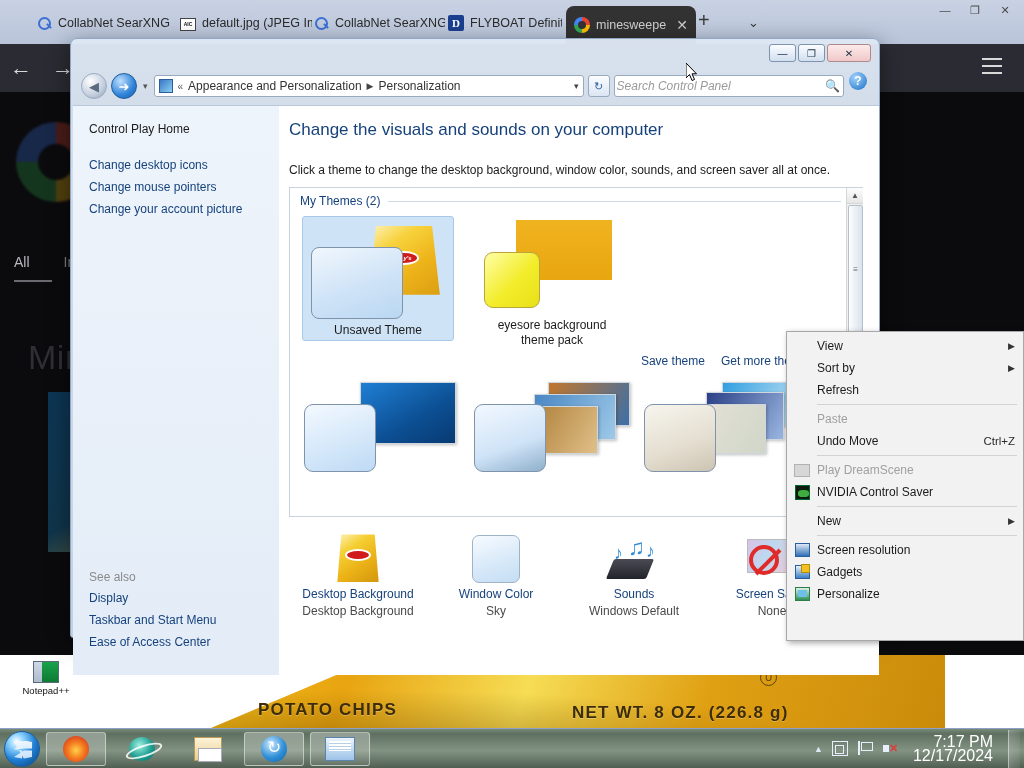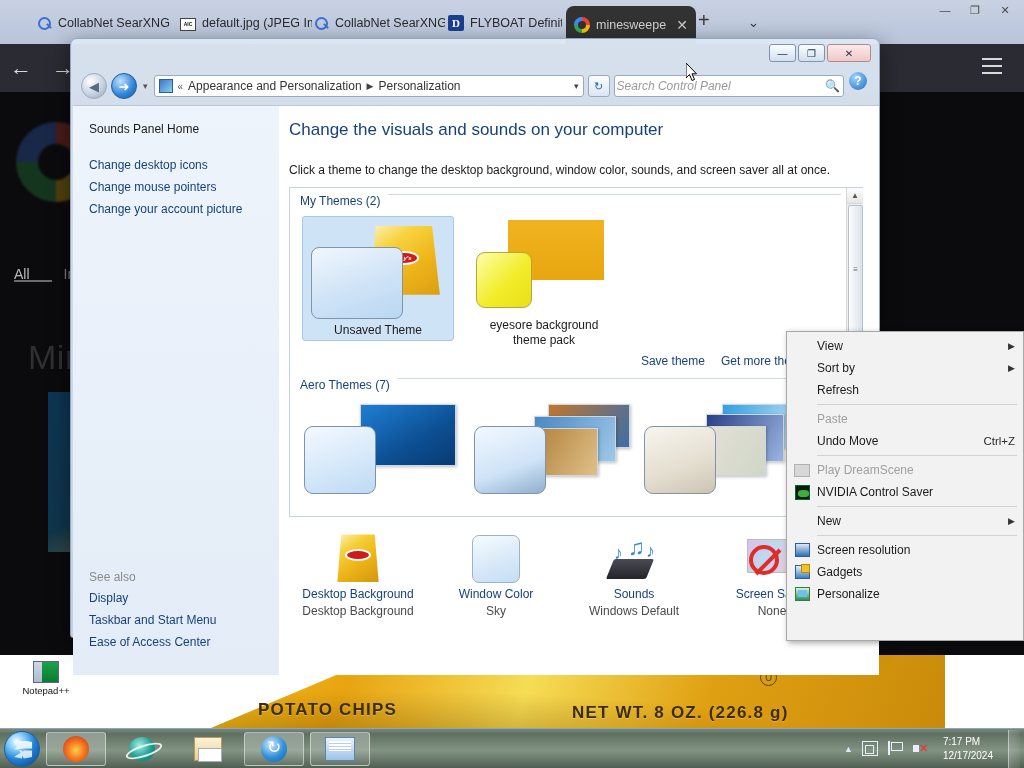--- a/index.html
+++ b/index.html
@@ -87,21 +87,21 @@
   .browser-body {
     position:absolute; left:0; top:92px; width:1024px; height:563px;
     background:#0b0b0d;
   }
   .g-logo {
     position:absolute; left:16px; top:30px; width:80px; height:80px; border-radius:50%;
     background: conic-gradient(#7a2a22 0deg 90deg, #8a6a12 90deg 180deg, #1e5a2c 180deg 270deg, #24407a 270deg 360deg);
     opacity:.55; filter: blur(1px);
   }
   .g-logo::after{ content:""; position:absolute; left:22px; top:22px; width:36px;height:36px;background:#0b0b0d;border-radius:50%; }
-  .g-tabs { position:absolute; left:14px; top:174px; color:#7d7d82; font-size:14px; display:flex; gap:34px; }
+  .g-tabs { position:absolute; left:14px; top:162px; color:#7d7d82; font-size:14px; display:flex; gap:34px; }
   .g-tabs .sel { color:#b9b9bd; }
   .g-underline { position:absolute; left:14px; top:188px; width:38px; height:2px; background:#6a6a70; }
   .g-bigword {
     position:absolute; left:28px; top:246px; color:#2f2f34; font-size:34px;
     font-family:"Liberation Sans", sans-serif; letter-spacing:0.5px; white-space:nowrap;
   }
   .g-card {
     position:absolute; left:48px; top:300px; width:220px; height:160px;
     background: linear-gradient(150deg,#0d3a5c,#103a52 50%, #d4a23c 100%);
     opacity:.9;
@@ -221,24 +221,24 @@
     background: radial-gradient(circle at 35% 30%,#9fd2ff,#1b6fc4);
     color:#fff; font-size:12px; display:flex;align-items:center;justify-content:center; font-weight:bold;
   }
   .page-title { color:#16427c; font-size:17px; margin-bottom:23px; }
   .page-sub { color:#1b1b1b; font-size:12px; margin-bottom:10px; }
 
   .theme-panel {
     position:relative; height:330px; border:1px solid #c8d3e0; border-right:none;
     background:#fff; overflow:hidden;
   }
-  .sect-hdr { display:flex; gap:8px; padding:6px 22px 2px 10px; color:#16427c; font-size:12px; }
+  .sect-hdr { display:flex; align-items:center; gap:8px; padding:6px 22px 2px 10px; color:#16427c; font-size:12px; }
   .sect-hdr .rule { flex:1 1 auto; height:1px; background:#cfd9e6; }
 
-  .theme-row { display:flex; gap:14px; padding:6px 0 0 12px; }
+  .theme-row { display:flex; gap:22px; padding:6px 0 0 12px; }
   .theme-item { width:152px; text-align:center; }
   .theme-item .thumb { width:152px; height:100px; position:relative; }
   .theme-item.selected .wrap { background:#cfe3f7; border:1px solid #a8c8e8; border-radius:3px; padding:4px 0 2px 0;}
   .theme-item .cap { font-size:12px; color:#1b1b1b; line-height:15px; padding:2px 4px 0 4px; }
 
   .mini-win {
     position:absolute; width:92px; height:72px; border:1px solid #7f93ab; border-radius:8px;
     background: linear-gradient(160deg,#f1f7fd 0%, #cfe3f7 55%, #b9d7f2 100%);
   }
   .chipbag-thumb {
@@ -392,21 +392,21 @@
   .tray-chev { font-size:9px; color:#dfe7f5; }
   .tray-ic { width:16px;height:15px; position:relative; }
   .tray-net { border:1.6px solid #e8eefb; }
   .tray-net::after{content:"";position:absolute;left:2px;top:3px;width:7px;height:7px;border:1.4px solid #e8eefb;}
   .tray-flag { }
   .tray-flag::before{content:"";position:absolute;left:1px;top:0;width:2px;height:14px;background:#e8eefb;}
   .tray-flag::after{content:"";position:absolute;left:4px;top:1px;width:10px;height:7px;border:1.5px solid #e8eefb;}
   .tray-vol { position:relative; }
   .tray-vol::before{content:"";position:absolute;left:1px;top:4px;width:6px;height:7px;background:#e8eefb;}
   .tray-vol::after{content:"✕";position:absolute;left:7px;top:1px;color:#e23b3b;font-size:11px;font-weight:bold;}
-  .clock { text-align:left; font-size:10px; line-height:14px; color:#ffffff; padding:0 6px; }
+  .clock { text-align:right; font-size:16px; line-height:14px; color:#ffffff; padding:0 6px; }
   .showdesk { width:12px; height:38px; border-left:1px solid rgba(255,255,255,.5);
     background: linear-gradient(to right, rgba(255,255,255,.18), rgba(255,255,255,.06)); }
 </style>
 </head>
 <body>
 
 <div id="screen">
 
   <div class="browser">
 
@@ -508,21 +508,21 @@
       <div class="refresh-btn">↻</div>
       <div class="searchbox">
         <span>Search Control Panel</span>
         <span class="search-mag">🔍</span>
       </div>
     </div>
 
     <div class="cp-content">
 
       <div class="cp-left">
-        <a class="home">Sounds Panel Home</a>
+        <a class="home">Control Play Home</a>
         <a>Change desktop icons</a>
         <a>Change mouse pointers</a>
         <a>Change your account picture</a>
 
         <div class="see-also">
           <div class="hdr">See also</div>
           <a>Display</a>
           <a>Taskbar and Start Menu</a>
           <a>Ease of Access Center</a>
         </div>
@@ -563,24 +563,20 @@
                 <div class="cap">eyesore background theme pack</div>
               </div>
             </div>
           </div>
 
           <div class="themebar">
             <a>Save theme</a>
             <a>Get more themes online</a>
           </div>
 
-          <div class="sect-hdr">
-            <span>Aero Themes (7)</span>
-            <span class="rule"></span>
-          </div>
 
           <div class="aero-row">
             <div class="aero-item">
               <div class="aero-stack">
                 <div class="aero-card" style="left:22px;top:0;width:96px;height:62px;background:linear-gradient(150deg,#1f7fd4,#0c4f93 60%,#083a72);"></div>
               </div>
               <div class="aero-mini" style="background:linear-gradient(160deg,#f4f9ff,#d3e7f9 60%,#bedaf4);"></div>
             </div>
 
             <div class="aero-item">

